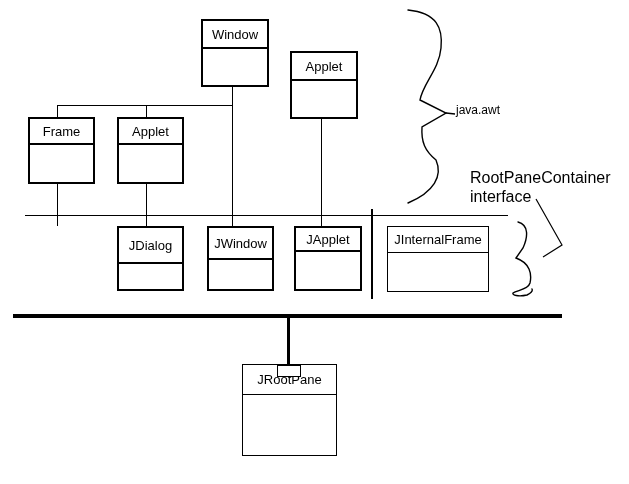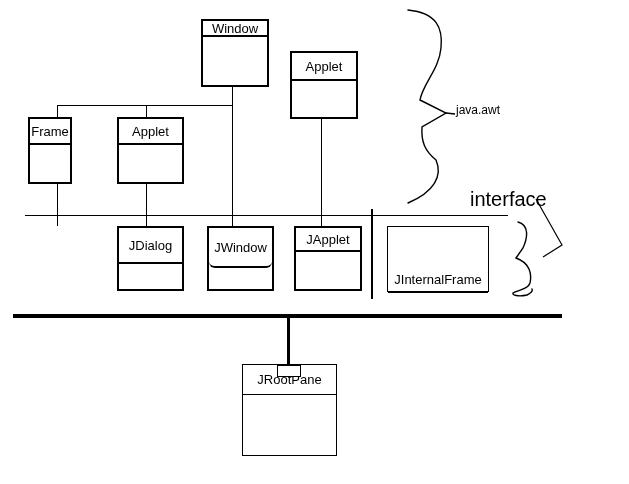--- a/index.html
+++ b/index.html
@@ -13,37 +13,37 @@
   .ubox { position:absolute; background:#ffffff; border:2px solid #000000; box-sizing:border-box; }
   .ubox .t {
     display:flex; align-items:center; justify-content:center;
     border-bottom:2px solid #000000; font-size:13px; white-space:nowrap;
     box-sizing:border-box;
   }
   .ubox.thin { border-width:1px; }
   .ubox.thin .t { border-bottom-width:1px; }
 
   #b-window        { left:201px; top:19px;  width:68px;  height:68px; }
-  #b-window .t     { height:16px; }
+  #b-window .t     { height:28px; }
   #b-applet        { left:290px; top:19px;  width:68px;  height:68px;margin-top:32px; }
   #b-applet .t     { height:28px; }
-  #b-frame         { left:28px;  top:117px; width:44px;  height:67px; }
+  #b-frame         { left:28px;  top:117px; width:67px;  height:67px; }
   #b-frame .t      { height:26px; }
   #b-dialog        { left:117px; top:117px; width:67px;  height:67px; }
   #b-dialog .t     { height:26px; }
   #b-jframe        { left:27px;  top:226px; width:69px;  height:65px; }
   #b-jframe .t     { height:24px; }
   #b-jdialog       { left:117px; top:226px; width:67px;  height:65px; }
   #b-jdialog .t    { height:36px; }
   #b-jwindow       { left:207px; top:226px; width:67px;  height:65px; }
-  #b-jwindow .t    { height:40px;border-radius:6px; }
+  #b-jwindow .t    { height:32px; }
   #b-japplet       { left:294px; top:226px; width:68px;  height:65px; }
   #b-japplet .t    { height:24px; }
   #b-jinternalframe    { left:387px; top:226px; width:102px; height:66px; }
-  #b-jinternalframe .t { height:26px;margin-top:40px; }
+  #b-jinternalframe .t { height:26px; }
   #b-jrootpane     { left:242px; top:364px; width:95px;  height:92px; }
   #b-jrootpane .t  { height:30px; }
 
   
   #ln-top-h       { left:57px;  top:105px; width:176px; height:1px; }
   #ln-frame-stub  { left:57px;  top:105px; width:1px;   height:13px; }
   #ln-dialog-stub { left:146px; top:105px; width:1px;   height:13px; }
   #ln-window-v    { left:232px; top:87px;  width:1px;   height:139px; }
   #ln-applet-v    { left:321px; top:87px;  width:1px;   height:139px; }
   #ln-frame-v     { left:57px;  top:184px; width:1px;   height:42px; }
@@ -55,21 +55,21 @@
 
   
   #plug { position:absolute; left:277px; top:365px; width:24px; height:12px;
           border:1px solid #000; background:#fff; box-sizing:border-box; }
 
   .overlay { position:absolute; left:0; top:0; pointer-events:none; }
 
   .note { position:absolute; white-space:nowrap; }
   #awt-label  { left:456px; top:103px; font-size:12px; }
   #rpc-line1  { left:470px; top:169px; font-size:16px; }
-  #rpc-line2  { left:470px; top:188px; font-size:20px; }
+  #rpc-line2  { left:470px; top:188px; font-size:16px; }
 </style>
 </head>
 <body>
 
 <div class="canvas">
 
   <div class="line" id="ln-top-h"></div>
   <div class="line" id="ln-frame-stub"></div>
   <div class="line" id="ln-dialog-stub"></div>
   <div class="line" id="ln-window-v"></div>
@@ -139,15 +139,16 @@
   <div id="plug"></div>
 
   <svg class="overlay" width="629" height="484" viewBox="0 0 629 484">
     <path d="M408,10 C437,13 443,28 441,48 C439,70 423,83 420,100 L446,113 L422,127 C421,142 425,151 436,160 C443,176 434,192 408,203" fill="none" stroke="#000" stroke-width="1.4" stroke-linecap="round"></path>
     <path d="M446,113 L455,114" fill="none" stroke="#000" stroke-width="1.4"></path>
     <path d="M518,222 C529,225 528,237 523,248 L516,258 C530,263 532,274 530,283 C528,290 517,290 513,293 C512,295 518,297 527,295 C531,293 533,291 532,289" fill="none" stroke="#000" stroke-width="1.4" stroke-linecap="round"></path>
     <path d="M536,199 L562,245 L543,257" fill="none" stroke="#000" stroke-width="1.2"></path>
   </svg>
 
   <div class="note" id="awt-label">java.awt</div>
+  <div class="note" id="rpc-line1">RootPaneContainer</div>
   <div class="note" id="rpc-line2">interface</div>
 
 </div>
 
 </body></html>

